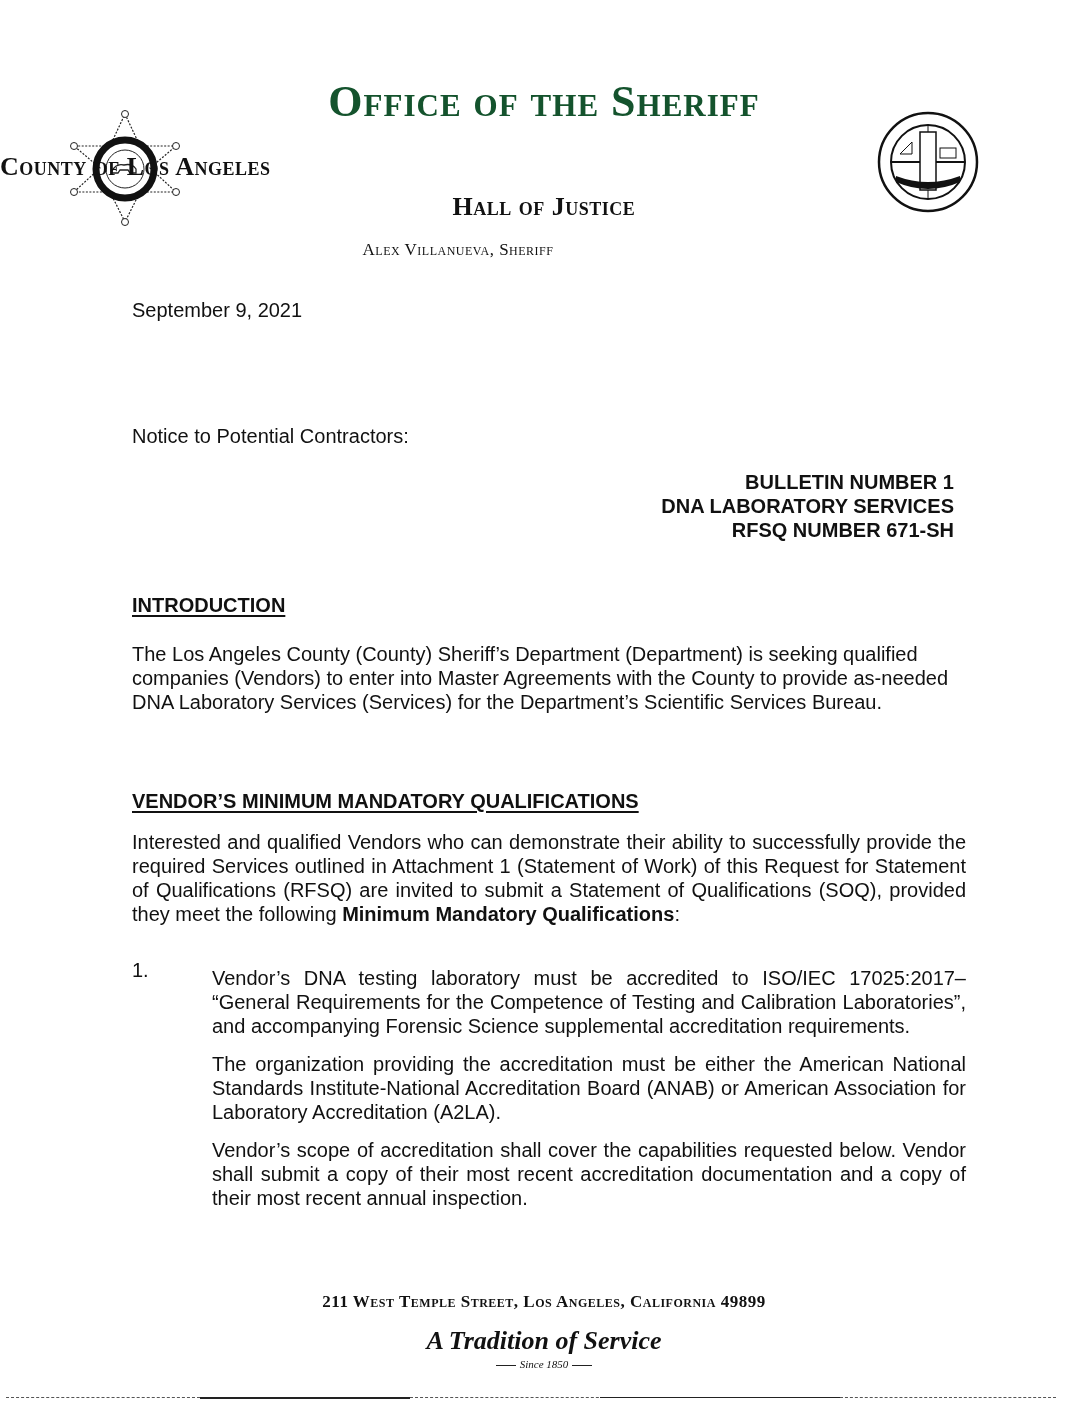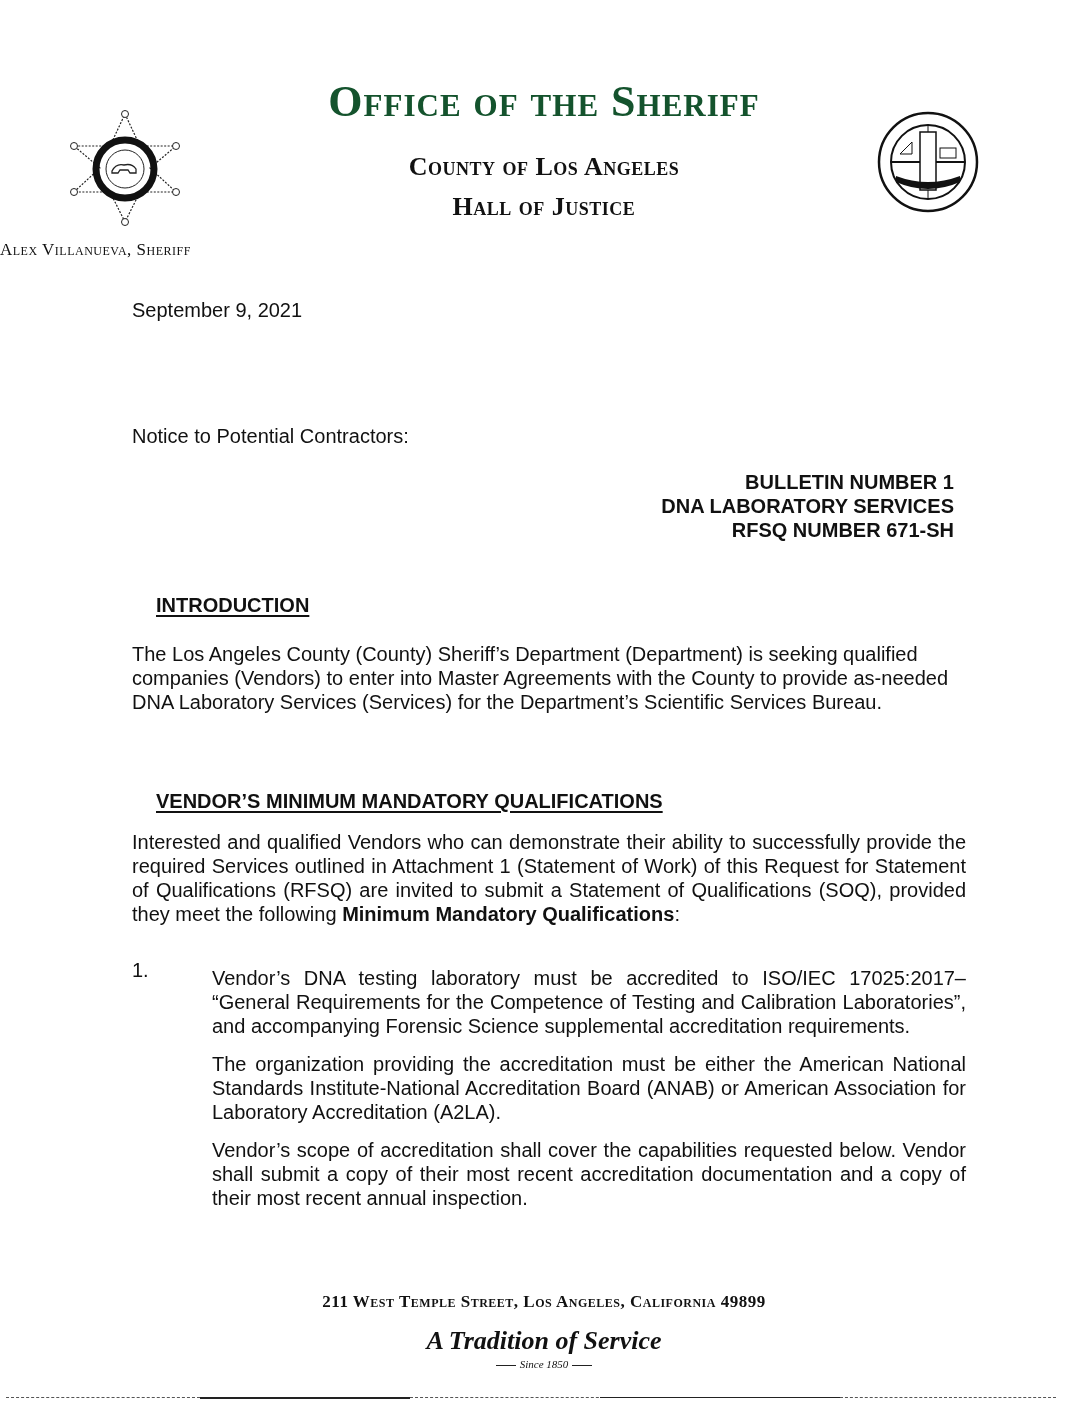--- a/index.html
+++ b/index.html
@@ -10,50 +10,49 @@
     .abs { position: absolute; }
 
     
     .lh-title {
       left: 0; width: 1088px; top: 76px; text-align: center;
       font-family: "Liberation Serif", serif; font-weight: bold;
       font-size: 44px; letter-spacing: 1px; font-variant: small-caps;
       color: #14532d;
     }
     .lh-county {
-      left: 0; width: 1088px; top: 152px; text-align: center;
+      left: 0; width: 1088px; top: 152px; 
       font-family: "Liberation Serif", serif; font-weight: bold;
       font-size: 26px; font-variant: small-caps; letter-spacing: 0.5px;
     }
     .lh-hall {
       left: 0; width: 1088px; top: 192px; text-align: center;
       font-family: "Liberation Serif", serif; font-weight: bold;
       font-size: 26px; font-variant: small-caps; letter-spacing: 0.5px;
     }
     .lh-sheriff {
-      left: 0; width: 916px; top: 240px; 
+      left: 0; width: 916px; top: 240px; text-align: center;
       font-family: "Liberation Serif", serif;
       font-size: 17px; font-variant: small-caps; letter-spacing: 0.5px;
     }
     .badge { left: 66px; top: 108px; width: 118px; height: 120px; }
     .seal { left: 876px; top: 110px; width: 104px; height: 104px; }
 
     
     .txt { font-size: 20px; line-height: 24px; }
     .date { left: 132px; top: 298px; }
     .salutation { left: 132px; top: 424px; }
     .bulletin {
       left: 124px; width: 830px; top: 470px; text-align: right;
       font-weight: bold; font-size: 20px; line-height: 24px;
     }
     .bulletin div { padding-left: 10px; }
     .heading {
       font-weight: bold; font-size: 20px; text-decoration: underline;
       text-underline-offset: 3px;
-      margin-left: 24px;
     }
     .intro-h { left: 132px; top: 594px; }
     .intro-p { left: 132px; top: 642px; width: 830px; }
     .vmq-h { left: 132px; top: 790px; }
     .vmq-p { left: 132px; top: 814px; width: 834px; text-align: justify; margin-top: 16px; }
     .vmq-p b { font-weight: bold; }
 
     .item-num { left: 132px; top: 958px; }
     .item-body { left: 212px; top: 958px; width: 754px; text-align: justify; }
     .item-body p { margin: 8px 0 14px 0; }

